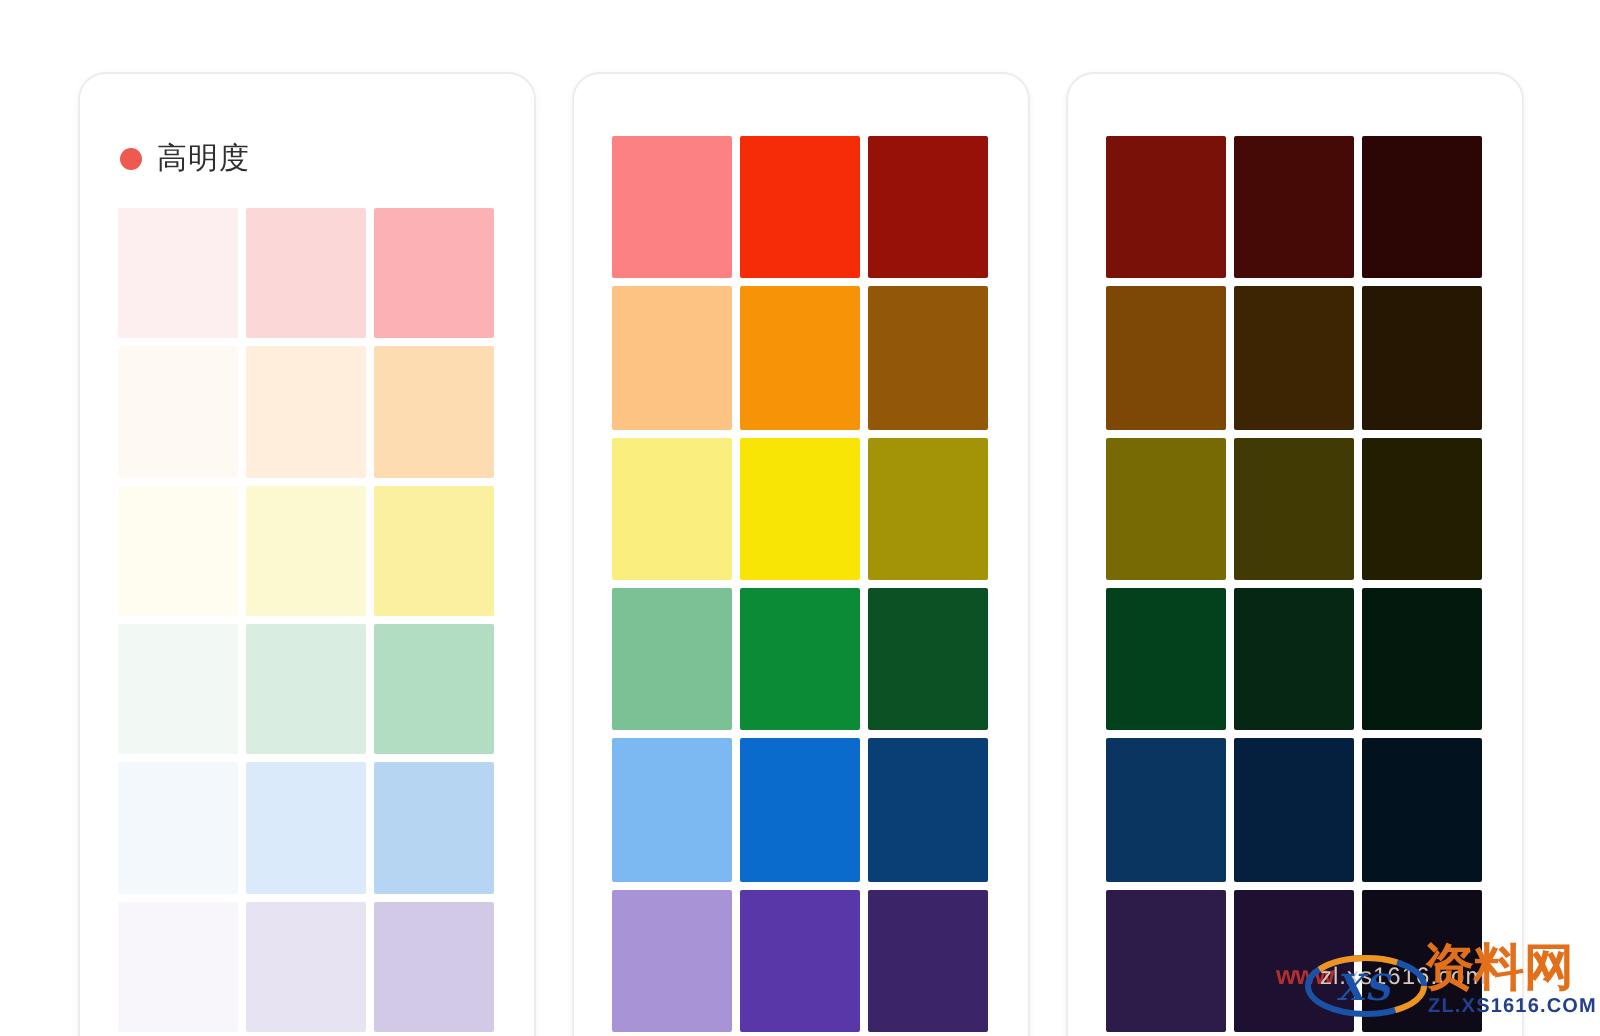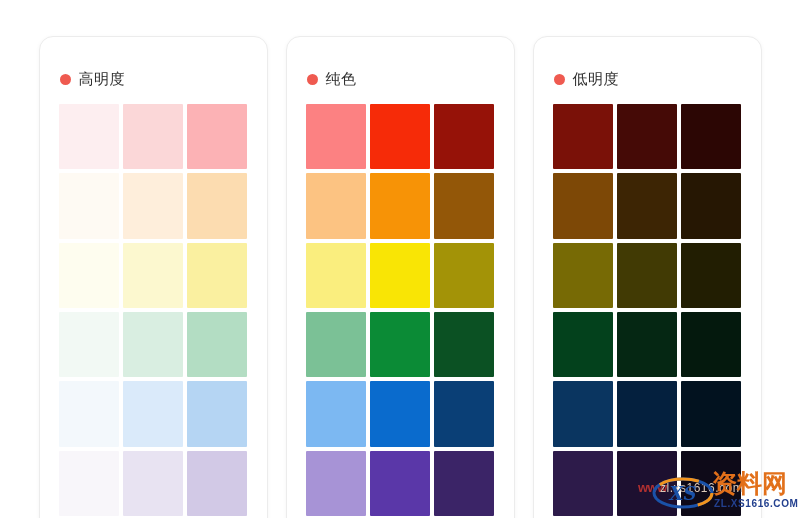--- a/index.html
+++ b/index.html
@@ -163,24 +163,20 @@
         <div class="swatch" title="#b3ddc3" style="background: rgb(179, 221, 195);"></div>
         <div class="swatch" title="#f3f8fc" style="background: rgb(243, 248, 252);"></div>
         <div class="swatch" title="#daeafa" style="background: rgb(218, 234, 250);"></div>
         <div class="swatch" title="#b5d5f3" style="background: rgb(181, 213, 243);"></div>
         <div class="swatch" title="#f8f6fa" style="background: rgb(248, 246, 250);"></div>
         <div class="swatch" title="#e8e3f2" style="background: rgb(232, 227, 242);"></div>
         <div class="swatch" title="#d2c9e6" style="background: rgb(210, 201, 230);"></div>
       </div>
     </div>
     <div class="palette-card">
-      <div class="card-header">
-        <span class="header-dot" style="background: rgb(239, 90, 80);"></span>
-        <span class="card-title">纯色</span>
-      </div>
       <div class="swatch-grid">
         <div class="swatch" title="#fc8182" style="background: rgb(252, 129, 130);"></div>
         <div class="swatch" title="#f62b08" style="background: rgb(246, 43, 8);"></div>
         <div class="swatch" title="#961208" style="background: rgb(150, 18, 8);"></div>
         <div class="swatch" title="#fcc382" style="background: rgb(252, 195, 130);"></div>
         <div class="swatch" title="#f79306" style="background: rgb(247, 147, 6);"></div>
         <div class="swatch" title="#935708" style="background: rgb(147, 87, 8);"></div>
         <div class="swatch" title="#faee7e" style="background: rgb(250, 238, 126);"></div>
         <div class="swatch" title="#f9e505" style="background: rgb(249, 229, 5);"></div>
         <div class="swatch" title="#a39307" style="background: rgb(163, 147, 7);"></div>
@@ -189,24 +185,20 @@
         <div class="swatch" title="#0b5123" style="background: rgb(11, 81, 35);"></div>
         <div class="swatch" title="#7cb8f2" style="background: rgb(124, 184, 242);"></div>
         <div class="swatch" title="#0a6bcd" style="background: rgb(10, 107, 205);"></div>
         <div class="swatch" title="#0a3f76" style="background: rgb(10, 63, 118);"></div>
         <div class="swatch" title="#a793d6" style="background: rgb(167, 147, 214);"></div>
         <div class="swatch" title="#5a37a8" style="background: rgb(90, 55, 168);"></div>
         <div class="swatch" title="#3b2467" style="background: rgb(59, 36, 103);"></div>
       </div>
     </div>
     <div class="palette-card">
-      <div class="card-header">
-        <span class="header-dot" style="background: rgb(239, 90, 80);"></span>
-        <span class="card-title">低明度</span>
-      </div>
       <div class="swatch-grid">
         <div class="swatch" title="#7a1108" style="background: rgb(122, 17, 8);"></div>
         <div class="swatch" title="#450a06" style="background: rgb(69, 10, 6);"></div>
         <div class="swatch" title="#2c0604" style="background: rgb(44, 6, 4);"></div>
         <div class="swatch" title="#7d4806" style="background: rgb(125, 72, 6);"></div>
         <div class="swatch" title="#3d2504" style="background: rgb(61, 37, 4);"></div>
         <div class="swatch" title="#261703" style="background: rgb(38, 23, 3);"></div>
         <div class="swatch" title="#776a05" style="background: rgb(119, 106, 5);"></div>
         <div class="swatch" title="#413a04" style="background: rgb(65, 58, 4);"></div>
         <div class="swatch" title="#221e02" style="background: rgb(34, 30, 2);"></div>

